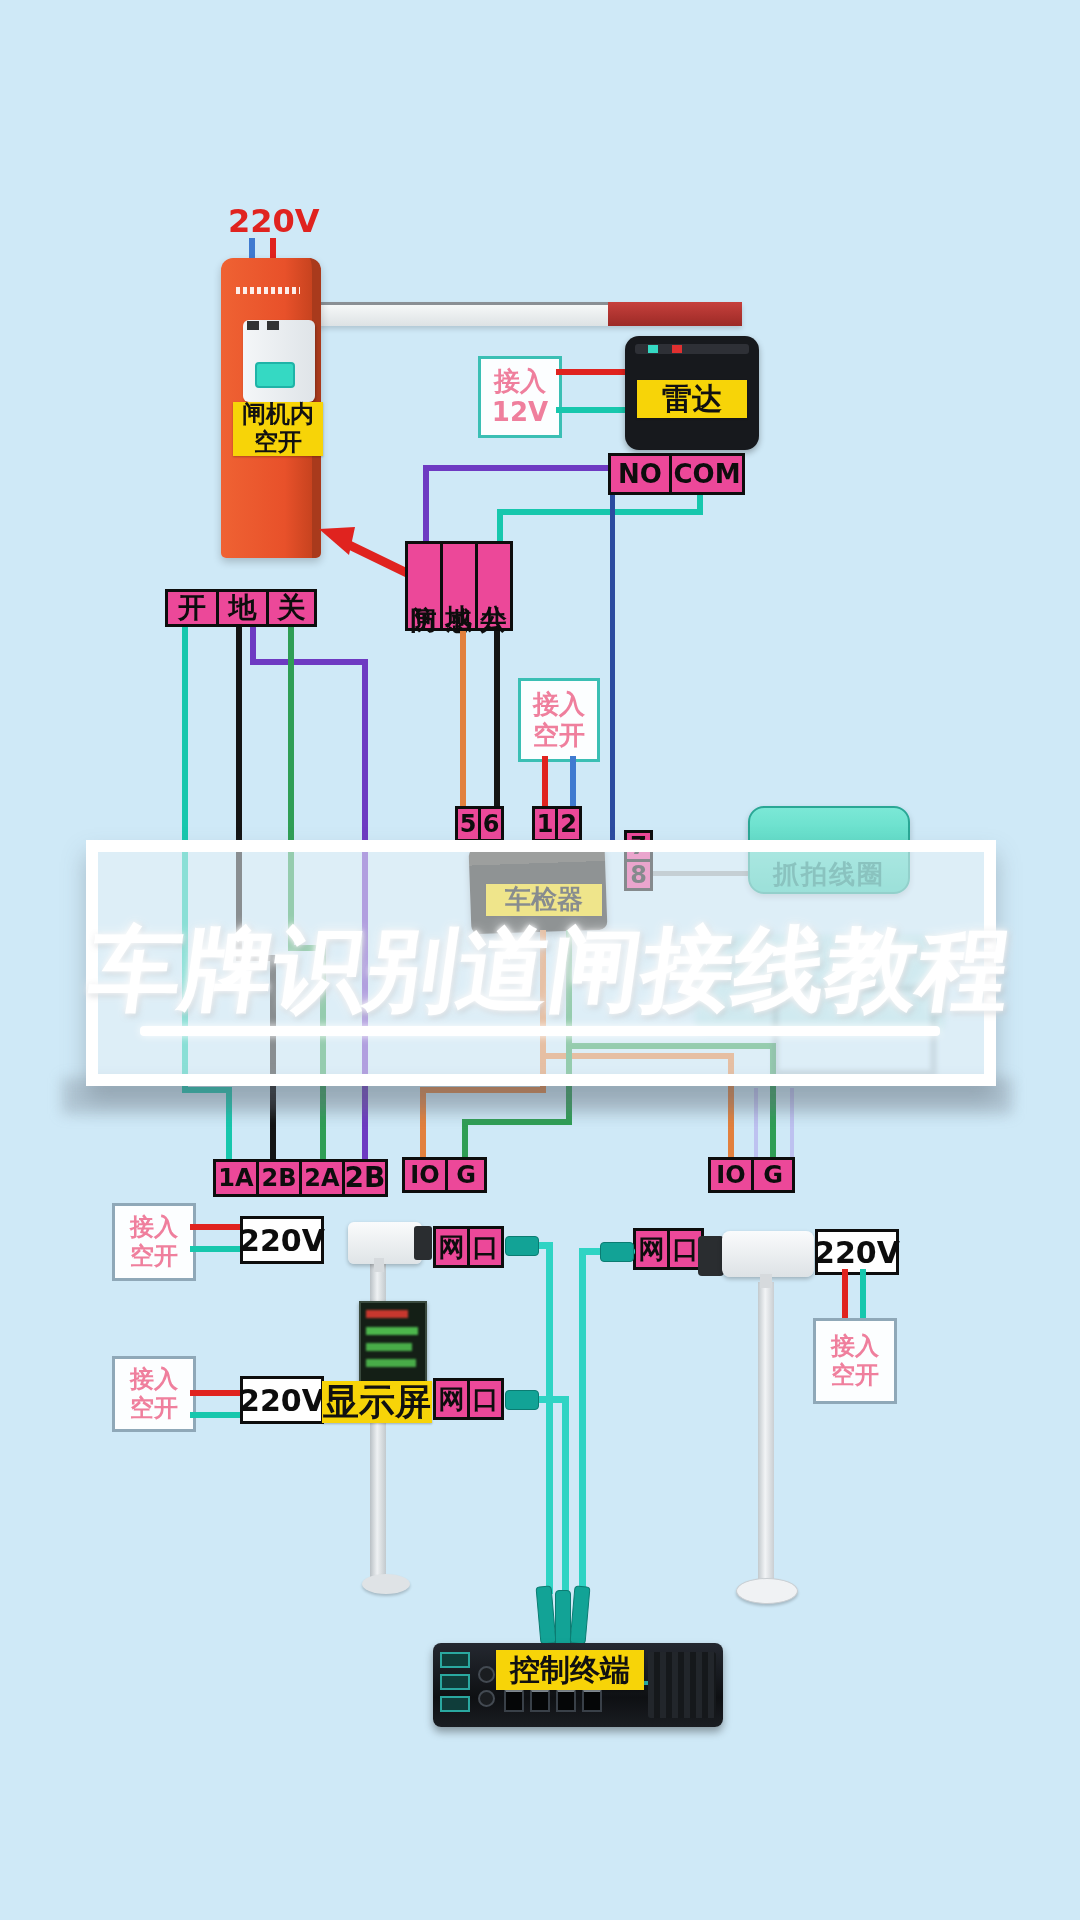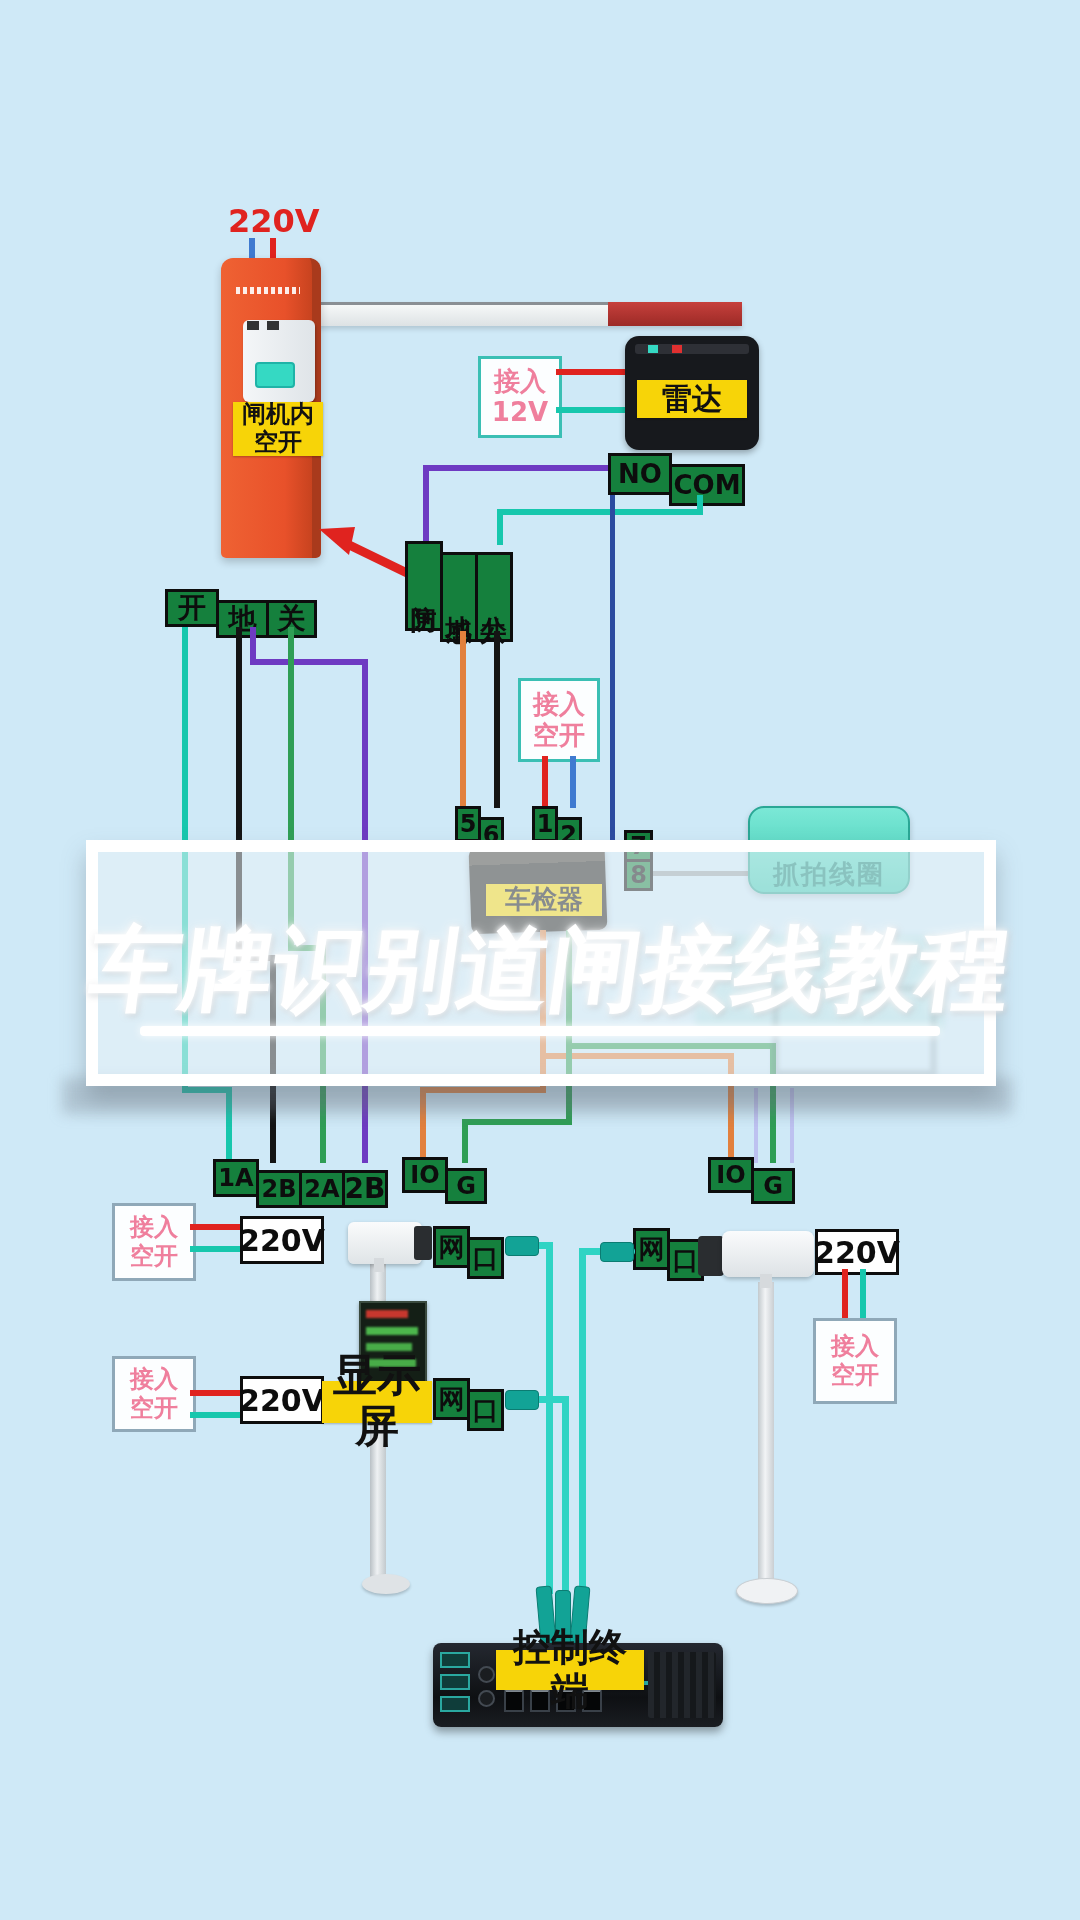--- a/index.html
+++ b/index.html
@@ -2,23 +2,23 @@
 <html style="--bg: #cfe9f7; --yellow: #f7d408; --pink: #ef7f9d; --gate_orange: #e8512a; --gate_edge: #a93a1c; --arm_red: #b8312f; --wire_red: #e0231f; --wire_blue: #3f7ad0; --wire_teal: #17c7ad; --wire_black: #141414; --wire_purple: #6e3ac2; --wire_green: #2f9e55; --wire_orange: #e2803d; --wire_navy: #2b4ba0; --cable_teal: #2fd4c4; --coil_teal: #4ed8c3;"><head>
 <meta charset="utf-8">
 <style>
   html,body{margin:0;padding:0;background:#9db8c8;}
   #canvas{position:relative;width:1080px;height:1920px;margin:0 auto;overflow:hidden;
           background:var(--bg,#cfe9f7);font-family:"DejaVu Sans",sans-serif;}
   .abs{position:absolute;box-sizing:border-box;}
   .wire{position:absolute;}
   .trow{position:absolute;display:flex;}
   .tcol{position:absolute;display:flex;flex-direction:column;}
-  .cell{display:flex;align-items:center;justify-content:center;background:#15803d;
+  .cell{display:flex;align-items:center;justify-content:center;background:#ec4899;
         border:3px solid #0d0d0d;font-weight:700;color:#0d0d0d;box-sizing:border-box;line-height:1;}
-  .trow .cell + .cell{margin-left:-3px;margin-top:11px;}
+  .trow .cell + .cell{margin-left:-3px;}
   .tcol .cell + .cell{margin-top:-3px;}
   .vtext{writing-mode:vertical-rl;text-orientation:upright;letter-spacing:2px;}
   .ylabel{position:absolute;background:var(--yellow,#f7d408);color:#111;font-weight:700;
           display:flex;flex-direction:column;align-items:center;justify-content:center;
           text-align:center;line-height:1.15;box-shadow:0 1px 2px rgba(0,0,0,.25);}
   .pinkbox{position:absolute;background:rgba(255,255,255,.93);color:var(--pink,#ef7f9d);
            font-weight:700;text-align:center;display:flex;flex-direction:column;
            align-items:center;justify-content:center;line-height:1.2;}
   .pbox220{position:absolute;background:#fff;border:3px solid #0d0d0d;color:#0d0d0d;
            font-weight:700;display:flex;align-items:center;justify-content:center;}
@@ -208,21 +208,21 @@
   <div class="abs" style="left:348px;top:1222px;width:74px;height:42px;background:linear-gradient(180deg,#fafbfc,#dfe4e7);border-radius:6px;box-shadow:0 2px 4px rgba(0,0,0,.25);"></div>
   <div class="abs" style="left:414px;top:1226px;width:18px;height:34px;background:#2a2d30;border-radius:3px;"></div>
   <div class="abs" style="left:374px;top:1258px;width:10px;height:14px;background:#d6dadd;"></div>
 
   <div class="abs" style="left:359px;top:1301px;width:68px;height:84px;background:#141f16;border:2px solid #3a4a3e;box-shadow:0 2px 4px rgba(0,0,0,.3);"></div>
   <div class="abs" style="left:366px;top:1310px;width:42px;height:8px;background:rgba(230,60,50,.85);filter:blur(1px);"></div>
   <div class="abs" style="left:366px;top:1327px;width:52px;height:8px;background:rgba(90,220,90,.8);filter:blur(1px);"></div>
   <div class="abs" style="left:366px;top:1343px;width:46px;height:8px;background:rgba(90,220,90,.75);filter:blur(1px);"></div>
   <div class="abs" style="left:366px;top:1359px;width:50px;height:8px;background:rgba(90,220,90,.75);filter:blur(1px);"></div>
 
-  <div class="ylabel" style="left:322px;top:1381px;width:110px;height:42px;font-size:44px;font-family:Liberation Serif, serif;">
+  <div class="ylabel" style="left:322px;top:1381px;width:110px;height:42px;font-size:36px;">
     <span>显示屏</span>
   </div>
 
   <div class="trow" style="left:433px;top:1226px;">
     <div class="cell" style="width:37px;height:42px;font-size:26px;">网</div>
     <div class="cell" style="width:37px;height:42px;font-size:26px;">口</div>
   </div>
   <div class="trow" style="left:633px;top:1228px;">
     <div class="cell" style="width:37px;height:42px;font-size:26px;">网</div>
     <div class="cell" style="width:37px;height:42px;font-size:26px;">口</div>
@@ -268,17 +268,17 @@
   <div class="abs" style="left:440px;top:1674px;width:30px;height:16px;border:2px solid #2aa8a0;background:#0f3d3a;"></div>
   <div class="abs" style="left:440px;top:1696px;width:30px;height:16px;border:2px solid #2aa8a0;background:#0f3d3a;"></div>
   <div class="abs" style="left:478px;top:1666px;width:17px;height:17px;border-radius:50%;background:#1a1d20;border:2px solid #434a52;"></div>
   <div class="abs" style="left:478px;top:1690px;width:17px;height:17px;border-radius:50%;background:#1a1d20;border:2px solid #434a52;"></div>
   <div class="abs" style="left:504px;top:1688px;width:20px;height:24px;background:#050607;border:2px solid #394048;border-top:4px solid #8a939b;"></div>
   <div class="abs" style="left:530px;top:1688px;width:20px;height:24px;background:#050607;border:2px solid #394048;border-top:4px solid #8a939b;"></div>
   <div class="abs" style="left:556px;top:1688px;width:20px;height:24px;background:#050607;border:2px solid #394048;border-top:4px solid #8a939b;"></div>
   <div class="abs" style="left:582px;top:1688px;width:20px;height:24px;background:#050607;border:2px solid #394048;border-top:4px solid #8a939b;"></div>
   <div class="abs" style="left:610px;top:1681px;width:80px;height:4px;background:#2aa8a0;"></div>
   <div class="abs" style="left:648px;top:1652px;width:68px;height:66px;background:repeating-linear-gradient(90deg,#22262b 0 6px,#15181b 6px 12px);border-radius:3px;"></div>
-  <div class="ylabel" style="left:496px;top:1650px;width:148px;height:40px;font-size:38px;">
+  <div class="ylabel" style="left:496px;top:1650px;width:148px;height:40px;font-size:30px;">
     <span>控制终端</span>
   </div>
 
 </div>
 
 </body></html>

